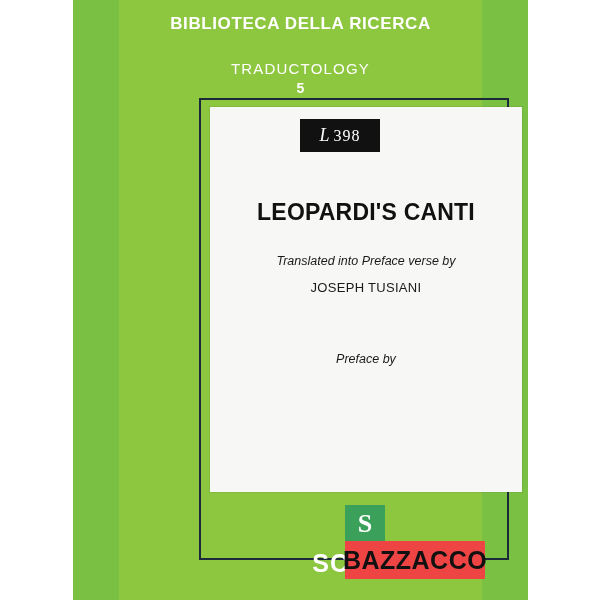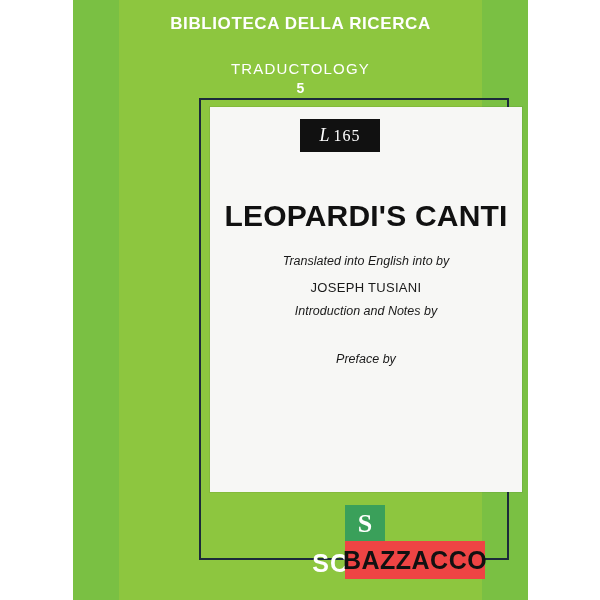--- a/index.html
+++ b/index.html
@@ -127,21 +127,21 @@
     font-size: 13px;
     color: #222222;
     letter-spacing: 0.2px;
   }
   .book-title {
     position: absolute;
     left: 0;
     top: 92px;
     width: 312px;
     text-align: center;
-    font-size: 30px;
+    font-size: 23px;
     font-weight: bold;
     color: #111111;
     letter-spacing: 0.2px;
   }
   .credit-block {
     position: absolute;
     width: 312px;
     left: 0;
     text-align: center;
     color: #1a1a1a;
@@ -215,33 +215,32 @@
       <div class="series-title">BIBLIOTECA DELLA RICERCA</div>
       <div class="series-sub">TRADUCTOLOGY</div>
       <div class="series-num">5</div>
     </div>
 
     <div class="dark-frame"></div>
 
     <div class="white-panel">
       <div class="logo-mark">
         <span class="mark-l">L</span>
-          <span>165</span>
+          <span>398</span>
       </div>
 
 
       <div class="book-title">LEOPARDI'S CANTI</div>
 
       <div class="credit-block credits-1">
-        <div class="credit-role">Translated into English into by</div>
+        <div class="credit-role">Translated into Preface verse by</div>
         <div class="credit-name">JOSEPH TUSIANI</div>
       </div>
 
       <div class="credit-block credits-2">
-        <div class="credit-role">Introduction and Notes by</div>
       </div>
 
       <div class="credit-block credits-3">
         <div class="credit-role">Preface by</div>
       </div>
     </div>
 
     <div class="pub-logo">S</div>
     <div class="pub-name">SCHENA</div>
   </div>

